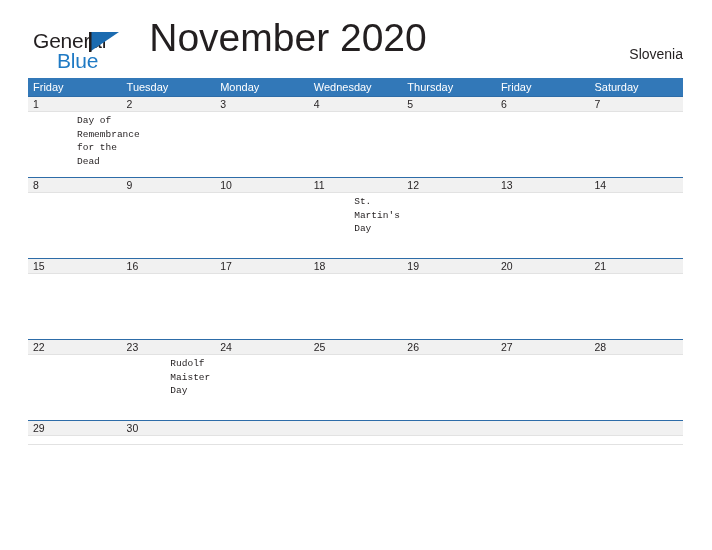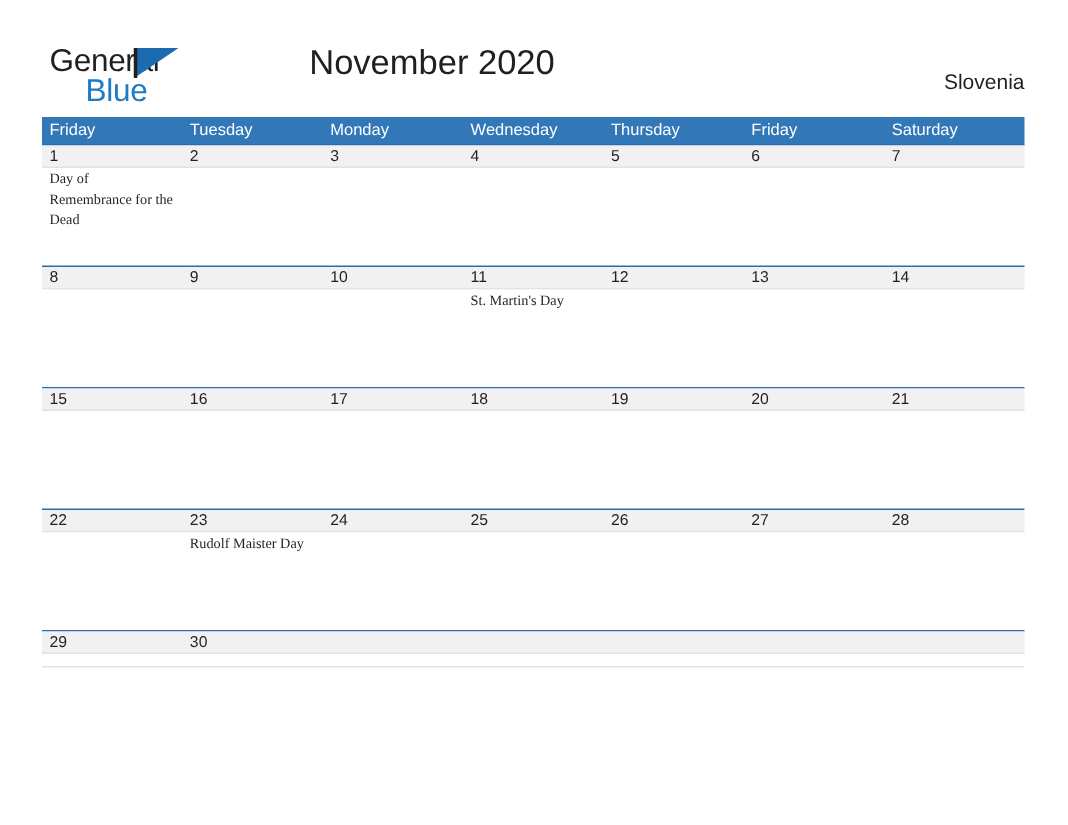--- a/index.html
+++ b/index.html
@@ -62,24 +62,24 @@
     top: 20px;
     font-size: 21px;
     letter-spacing: -0.2px;
     color: #1f7ac4;
     font-family: "Liberation Sans", sans-serif;
   }
 
   .title {
     position: absolute;
     left: 0;
-    top: 28px;
+    top: 16px;
     width: 576px;
     text-align: center;
-    font-size: 23px;
+    font-size: 39px;
     color: #231f20;
     font-family: "Liberation Sans", sans-serif;
     font-weight: normal;
     letter-spacing: 0px;
   }
 
   .country {
     position: absolute;
     right: 29px;
     top: 46px;
@@ -146,22 +146,23 @@
     height: calc(100% - 15px);
     background: #ffffff;
   }
   .event-cell {
     flex: 1 1 0;
     font-size: 9.5px;
     line-height: 13.5px;
     color: #231f20;
     padding: 2px 6px 0 5px;
     box-sizing: border-box;
-    font-family: Liberation Serif, serif;
+    font-family: Liberation Mono, monospace;
     word-wrap: break-word;
+    margin-left: 44px;
   }
 
   .bottom-edge {
     width: 100%;
     height: 1px;
     background: #e2e2e2;
   }
 </style>
 </head>
 <body>

